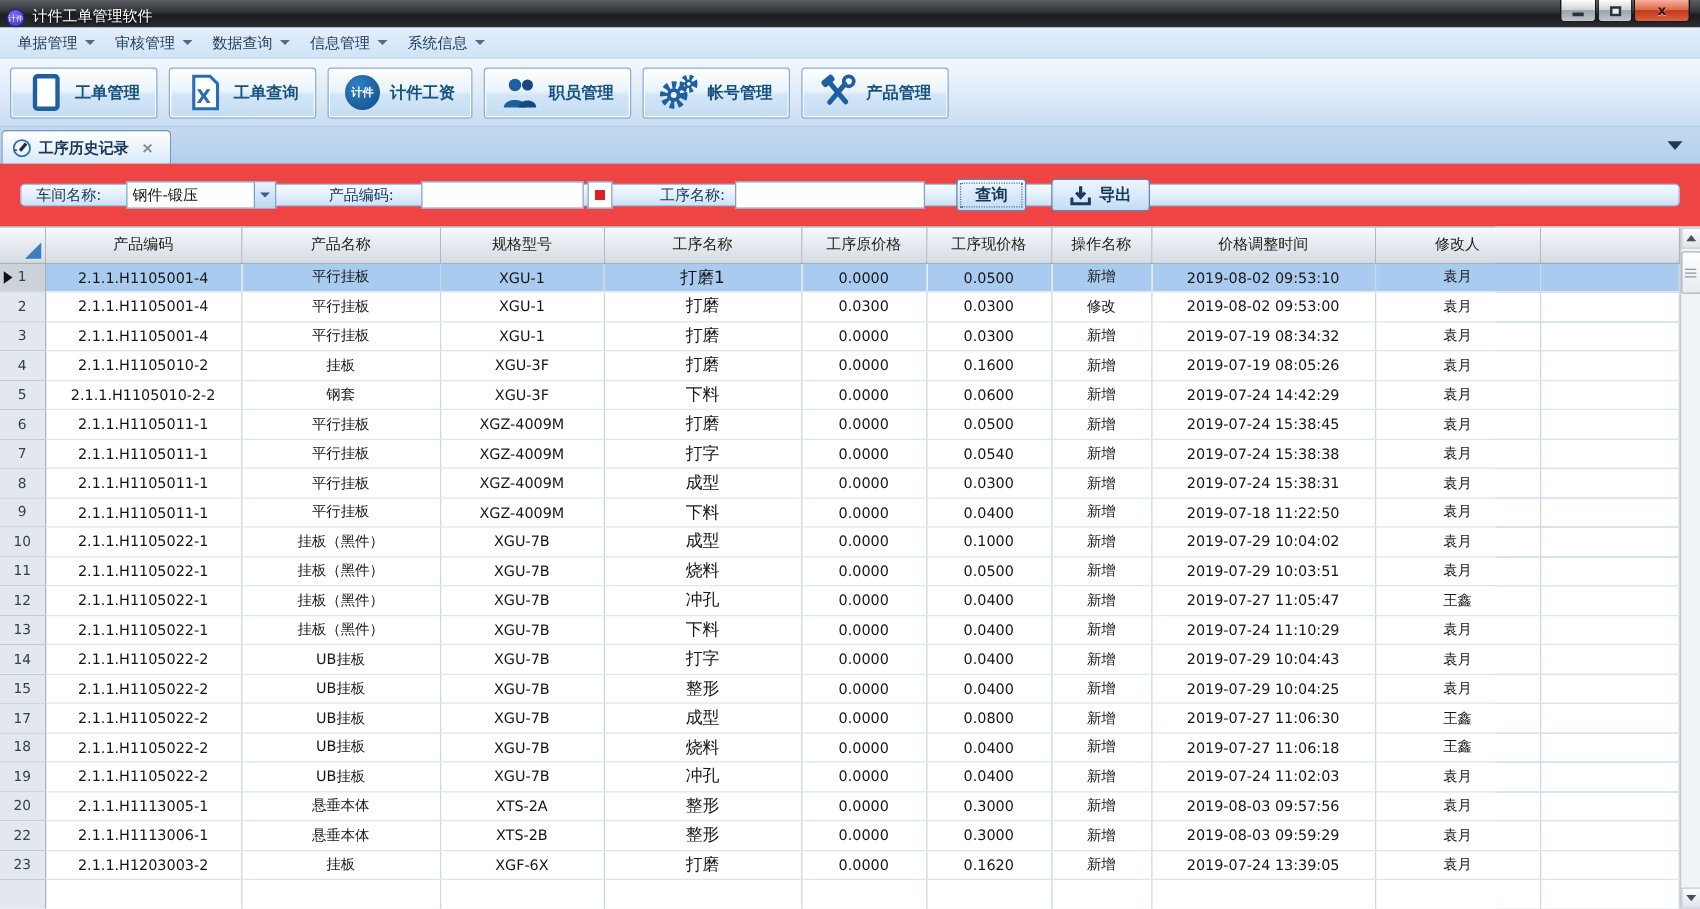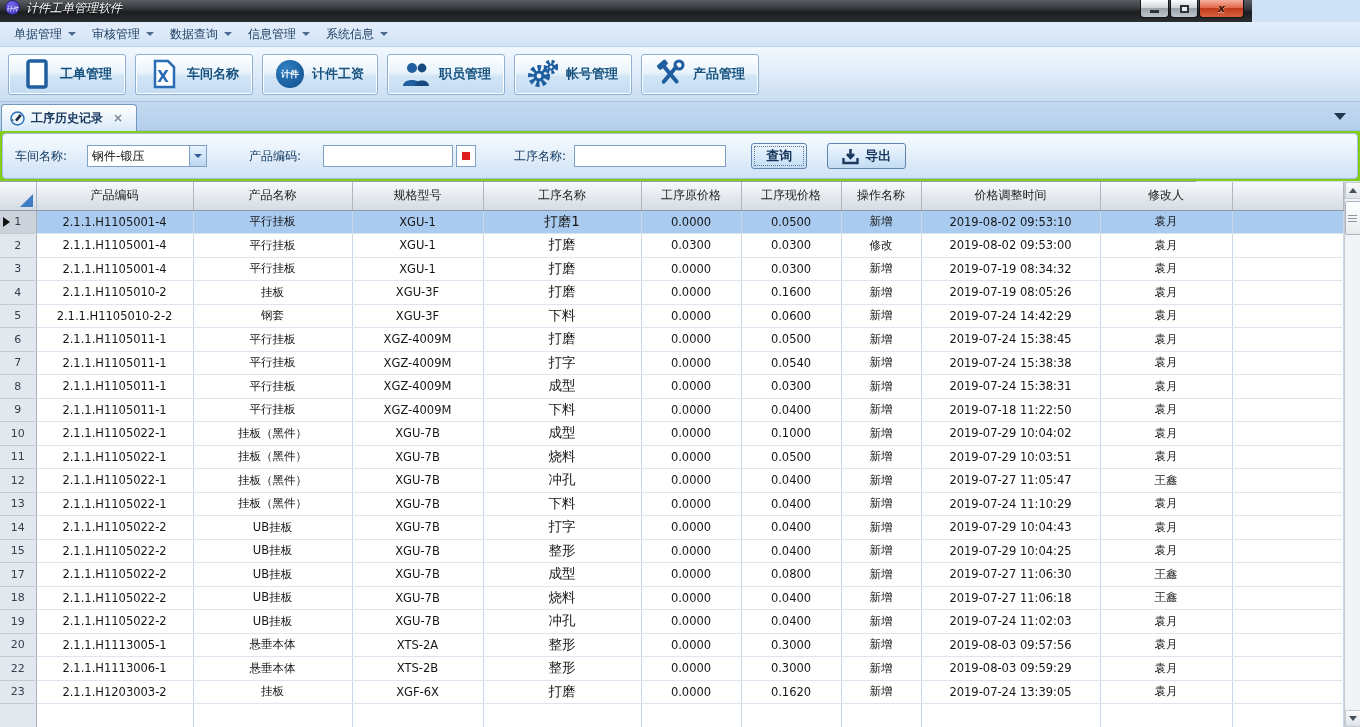--- a/index.html
+++ b/index.html
@@ -1,23 +1,23 @@
 <!DOCTYPE html>
 <html><head>
 <meta charset="utf-8">
 <style>
   * { margin:0; padding:0; box-sizing:border-box; }
   html,body { width:1360px; height:727px; overflow:hidden; }
   body { font-family:"DejaVu Sans", sans-serif; position:relative; background:#cfe2f5; }
 
   
   .titlebar {
-    position:absolute; top:0; left:0; width:1252px; height:22px;
+    position:absolute; top:0; left:0; width:1360px; height:22px;
     background:linear-gradient(180deg,#5a5e63 0%,#34383c 40%,#1b1d1f 55%,#2c2f32 100%);
-    display:flex; align-items:flex-start; padding-left:5px; color:#fff;font-style:italic;
+    display:flex; align-items:flex-end; padding-left:5px; color:#fff;
   }
   .app-icon {
     width:15px; height:15px; border-radius:50%;
     background:radial-gradient(circle at 35% 30%,#7a6cf0,#3a2fb8);
     color:#fff; font-size:6px; line-height:15px; text-align:center; overflow:hidden;
     border:1px solid #241d7a; flex:0 0 auto;
   }
   .title-text { font-size:12px; margin-left:6px; text-shadow:0 1px 2px #000; }
   .win-controls { position:absolute; top:0; right:8px; display:flex; }
   .win-btn {
@@ -71,21 +71,21 @@
     border:1px solid #7297bd; border-bottom:none; border-radius:4px 4px 0 0;
     background:linear-gradient(180deg,#ffffff 0%,#ecf4fc 50%,#d8e9f8 100%);
     display:flex; align-items:center; padding:0 8px; gap:6px;
   }
   .tab-label { color:#16365c; font-size:12px; font-weight:bold; white-space:nowrap; }
   .tab-close { color:#7c8691; font-size:12px; font-weight:bold; margin-left:4px; }
   .tab-overflow { position:absolute; right:14px; top:11px; width:0; height:0; border-left:6px solid transparent; border-right:6px solid transparent; border-top:7px solid #20384f; }
 
   
   .filterbar-outer {
-    position:absolute; top:131px; left:0; width:1360px; height:50px; background:#84cc16; padding:2px;
+    position:absolute; top:131px; left:0; width:1360px; height:50px; background:#ef4444; padding:16px;
   }
   .filterbar {
     width:100%; height:100%; border:1px solid #9ec1e2; border-radius:4px;
     background:linear-gradient(180deg,#f7fbff 0%,#e4effa 50%,#cfe2f5 100%);
     display:flex; align-items:center;
   }
   .f-label { color:#123a63; font-size:12px; white-space:nowrap; }
   .combo {
     width:120px; height:22px; background:#fff; border:1px solid #7da0c7;
     display:flex; align-items:center; position:relative;
@@ -200,21 +200,21 @@
     </span>
     <span>工单管理</span>
   </div>
   <div class="tool-btn">
     <span class="tool-ic">
       <svg width="26" height="30" viewBox="0 0 26 30">
         <path d="M4 2 h13 l6 6 v20 h-19 z" fill="#ffffff" stroke="#2a6db5" stroke-width="2.5"></path>
         <text x="12" y="23" font-size="15" font-weight="bold" fill="#2a6db5" text-anchor="middle" font-family="DejaVu Sans, sans-serif">X</text>
       </svg>
     </span>
-    <span>车间名称</span>
+    <span>工单查询</span>
   </div>
   <div class="tool-btn">
     <span class="circle-badge">计件</span>
     <span>计件工资</span>
   </div>
   <div class="tool-btn">
     <span class="tool-ic">
       <svg width="30" height="28" viewBox="0 0 30 28">
         <circle cx="11" cy="8" r="5" fill="#1f5fa0"></circle>
         <path d="M2 26 c0-8 18-8 18 0 z" fill="#1f5fa0"></path>

